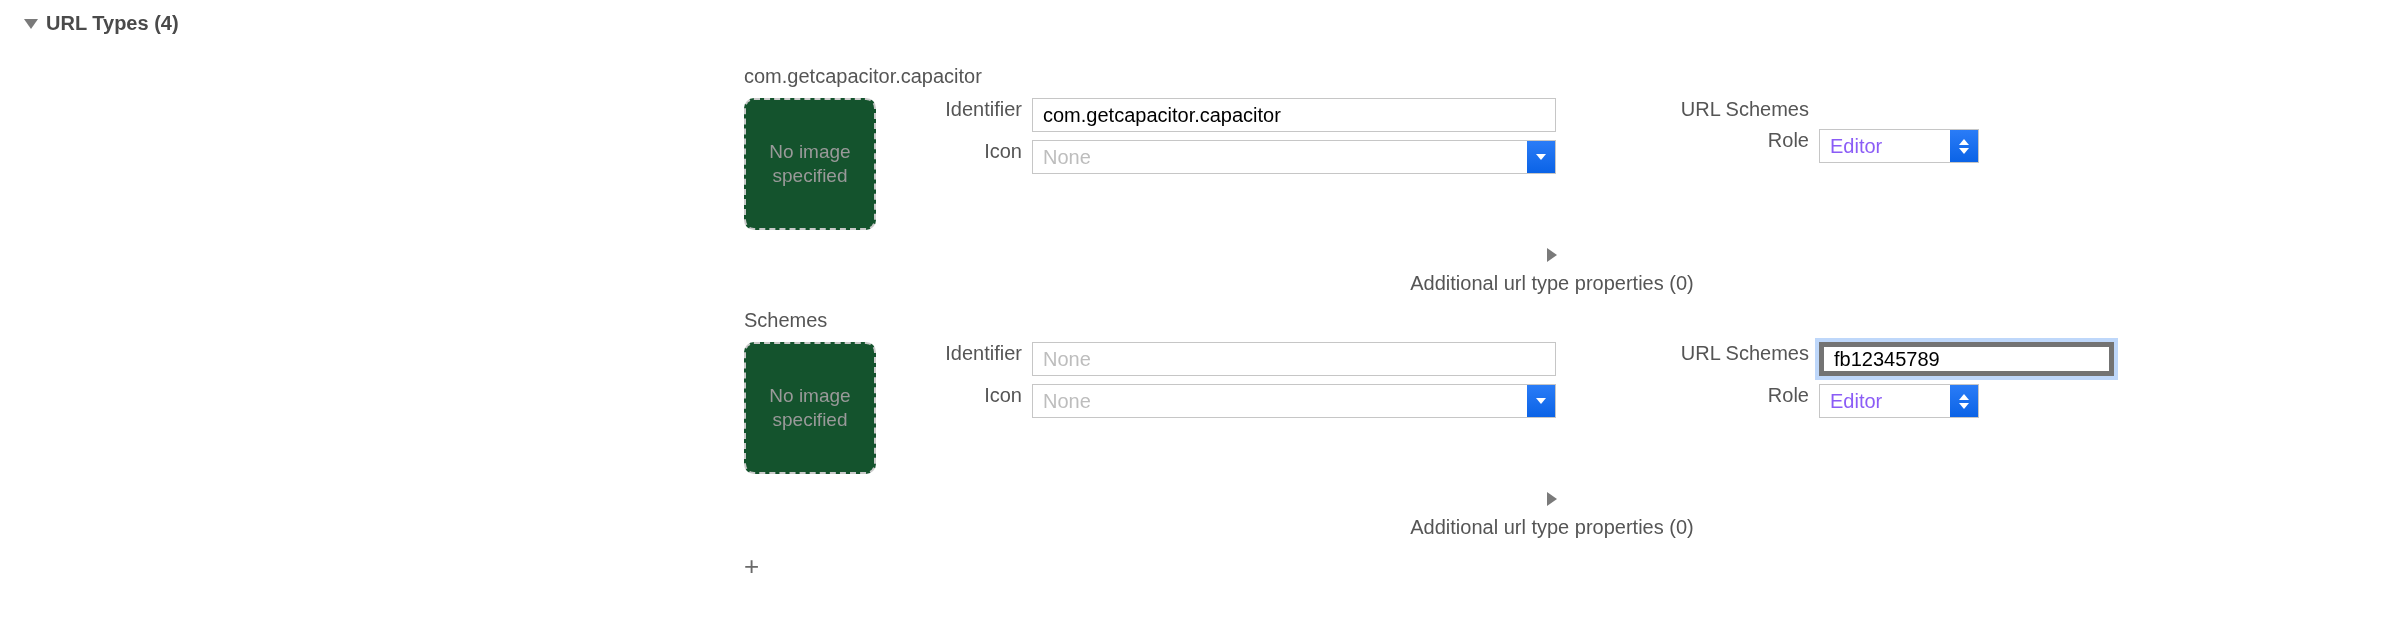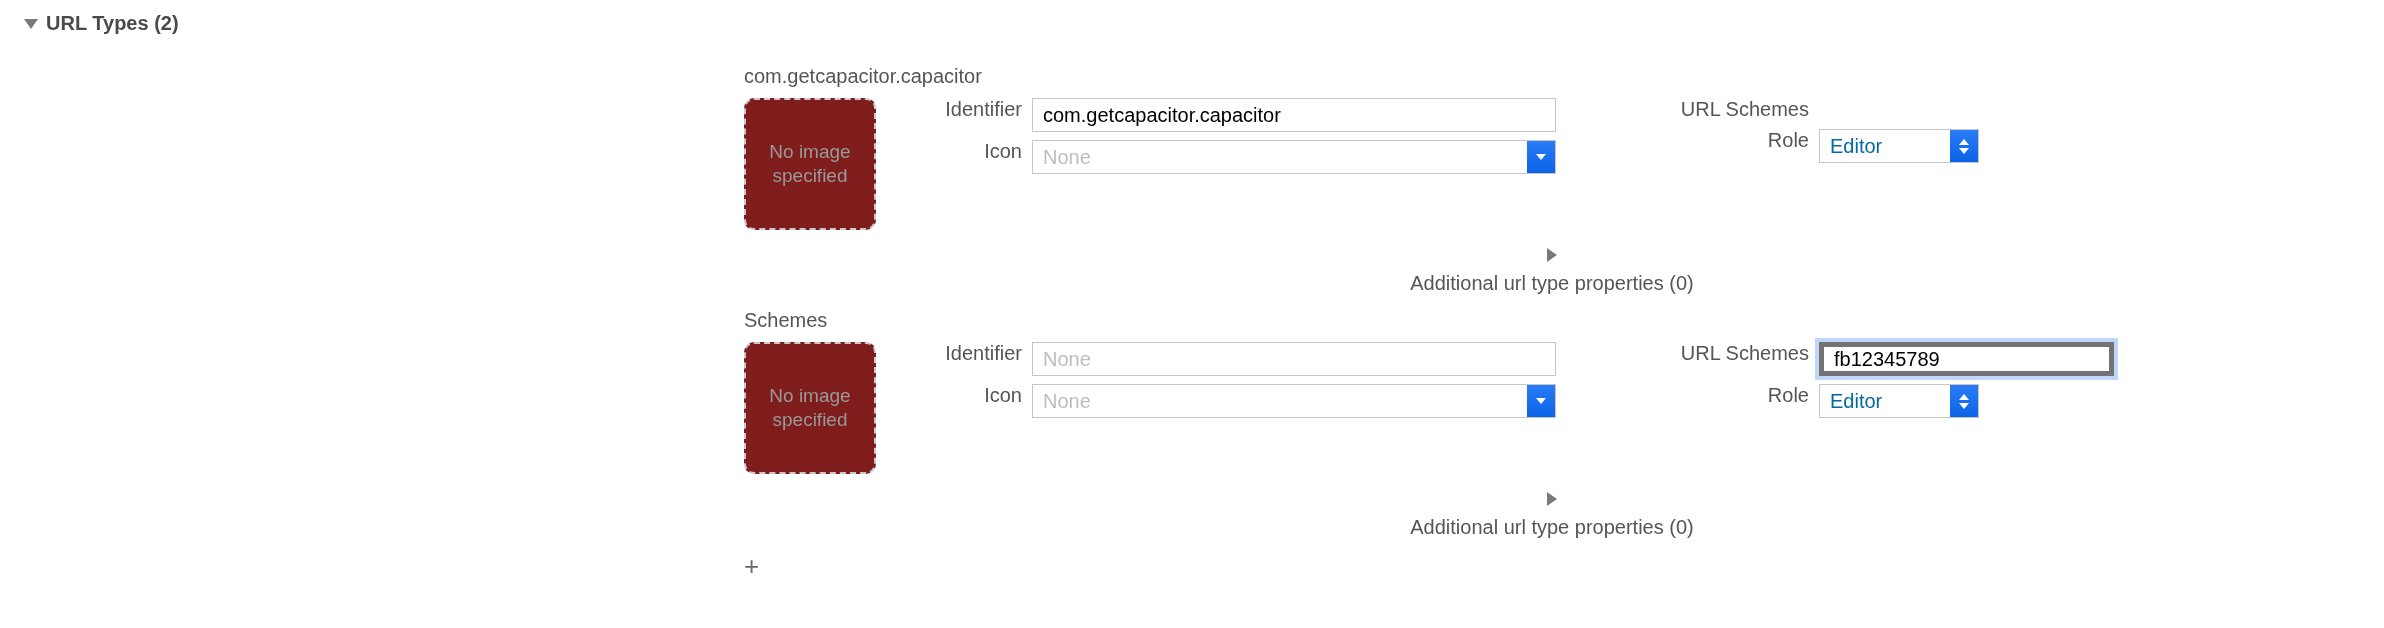--- a/index.html
+++ b/index.html
@@ -37,21 +37,21 @@
   .entry-grid {
     display: grid;
     grid-template-columns: 150px 715px 370px 60px;
     column-gap: 0;
     align-items: start;
   }
   .img-well {
     width: 132px; height: 132px;
     border: 2px dashed #c9c9c9;
     border-radius: 10px;
-    background: #7f1d1d;
+    background: #14532d;
     display: flex; align-items: center; justify-content: center;
     color: #999; font-size: 19px; line-height: 1.25; text-align: center;
     padding: 8px;
   }
   .field-stack { display: flex; flex-direction: column; gap: 8px; }
   .field-row { display: flex; align-items: flex-start; gap: 10px; }
   .field-label {
     width: 128px; text-align: right; color: #555; flex: 0 0 auto;
   }
   .label-wide { width: 200px; }
@@ -68,21 +68,21 @@
     border: 5px solid #737373;
     box-shadow: 0 0 0 4px rgba(70,140,240,0.35);
   }
   .text-input::placeholder { color: #bdbdbd; }
   .select-wrap {
     position: relative; display: flex; align-items: center;
     width: 524px; height: 34px;
     border: 1px solid #c6c6c6; background: #fff;
   }
   .select-wrap .sel-text {
-    flex: 1 1 auto; padding: 0 10px; color: #0369a1;
+    flex: 1 1 auto; padding: 0 10px; color: #8b5cf6;
   }
   .select-wrap.placeholder .sel-text { color: #bdbdbd; }
   .combo-endcap {
     width: 28px; height: 100%;
     background: linear-gradient(#2a7cf7, #0b63e6);
     display: flex; flex-direction: column; align-items: center; justify-content: center;
     gap: 3px;
   }
   .combo-endcap.single { justify-content: center; }
   .tri-up {
@@ -110,21 +110,21 @@
     user-select: none;
   }
 </style>
 </head>
 <body>
 
 <div class="root">
 
   <div class="section-header">
     <span class="disclosure-down"></span>
-    <span>URL Types (2)</span>
+    <span>URL Types (4)</span>
   </div>
 
   <div class="section-body">
 
     <div class="entry">
       <div class="entry-title">com.getcapacitor.capacitor</div>
       <div class="entry-grid">
         <div>
           <div class="img-well">
             <span>No image specified</span>

